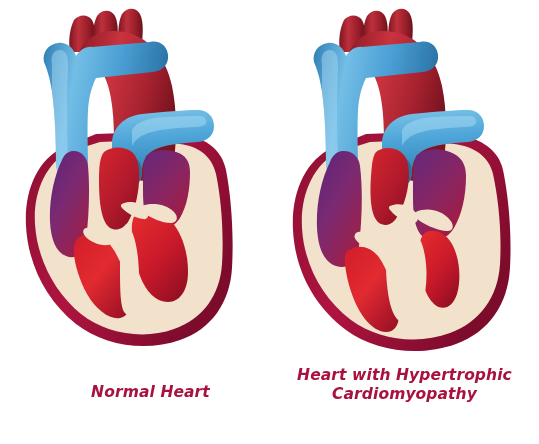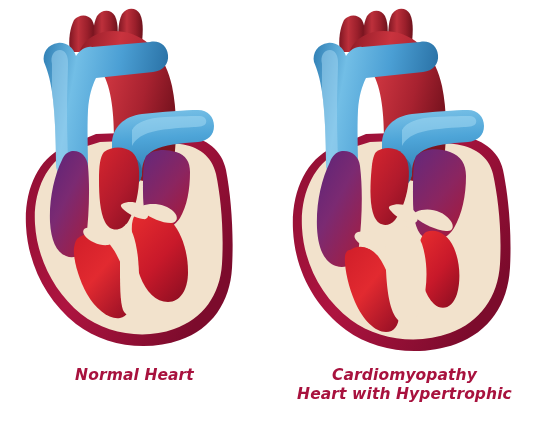--- a/index.html
+++ b/index.html
@@ -38,21 +38,21 @@
     width: 269px;
     text-align: center;
     color: #A8123E;
     font-family: "DejaVu Sans", sans-serif;
     font-weight: bold;
     font-style: italic;
     font-size: 15.5px;
     line-height: 19px;
     letter-spacing: 0.1px;
   }
-  #caption-normal { left: 0; }
+  #caption-normal { left: 16px; margin-top: 17px; }
   #caption-hcm    { left: 270px; }
   .caption-line { display: block; }
 </style>
 </head>
 <body>
 
 <div id="figure-root">
 
   <div class="heart-panel" id="panel-normal">
     <svg class="heart-svg" viewBox="0 0 269 360" xmlns="http://www.w3.org/2000/svg">
@@ -413,17 +413,17 @@
                  C115,250 115,232 120,226 Z"></path>
 
         <path fill="#F2E2CC" d="M88,232 C96,230 108,232 114,240 C118,245 116,251 110,251 C101,251 91,246 86,240 C83,236 85,233 88,232 Z"></path>
         <path fill="#F2E2CC" d="M146,212 C157,207 172,210 180,220 C185,226 183,232 176,231 C166,230 153,224 146,218 C143,215 143,213 146,212 Z"></path>
         <path fill="#F2E2CC" d="M120,206 C129,202 140,205 146,213 C150,219 147,224 142,223 C134,221 126,217 121,211 C119,209 118,207 120,206 Z"></path>
       </g>
     </svg>
   </div>
 
   <div class="caption" id="caption-hcm">
+    <span class="caption-line">Heart with Hypertrophic</span>
     <span class="caption-line">Cardiomyopathy</span>
-    <span class="caption-line">Heart with Hypertrophic</span>
   </div>
 
 </div>
 
 </body></html>

